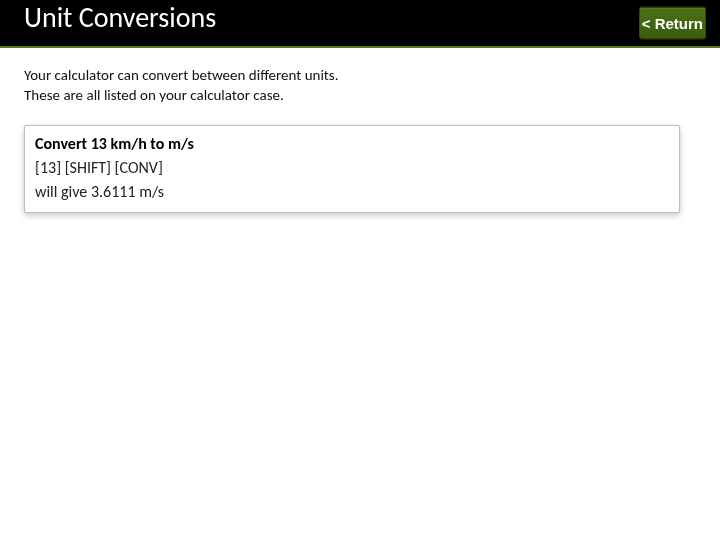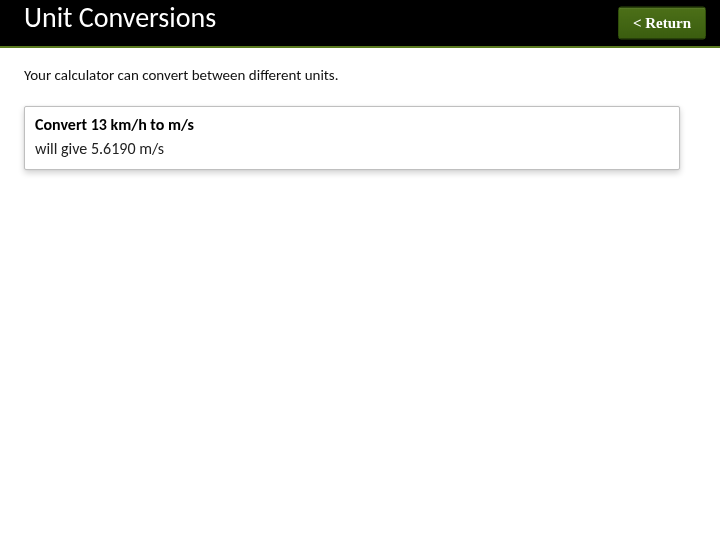--- a/index.html
+++ b/index.html
@@ -21,26 +21,26 @@
   .return-btn {
     position: absolute;
     right: 14px;
     top: 50%;
     transform: translateY(-50%);
     background: #3a5d0f;
     background: linear-gradient(to bottom, #4c6f18 0%, #3a5d0f 100%);
     color: #ffffff;
     font-size: 15px;
     font-weight: 700;
-    padding: 7px 14px;
+    padding: 7px 2px;
     border: 1px solid #2f4d0b;
     border-radius: 3px;
     box-shadow: inset 0 1px 0 rgba(255,255,255,0.12), 0 1px 2px rgba(0,0,0,0.3);
     cursor: pointer;
-    font-family: Liberation Serif, serif;
+    font-family: Liberation Sans, sans-serif;
   }
   .intro {
     padding: 18px 24px 14px 24px;
     font-size: 15px;
     color: #111;
     line-height: 1.3;
   }
   .example-box {
     margin: 6px 40px 0 24px;
     border: 1px solid #bfbfbf;
@@ -62,18 +62,20 @@
 </head>
 <body>
 
 <div class="header">
   <div class="header-title">Unit Conversions</div>
   <button class="return-btn">&lt; Return</button>
 </div>
 
 <div class="intro">
   <div>Your calculator can convert between different units.</div>
+  <div>These are all listed on your calculator case.</div>
 </div>
 
 <div class="example-box">
   <div class="example-title">Convert 13 km/h to m/s</div>
-  <div>will give 5.6190 m/s</div>
+  <div>[13] [SHIFT] [CONV]</div>
+  <div>will give 3.6111 m/s</div>
 </div>
 
 </body></html>

